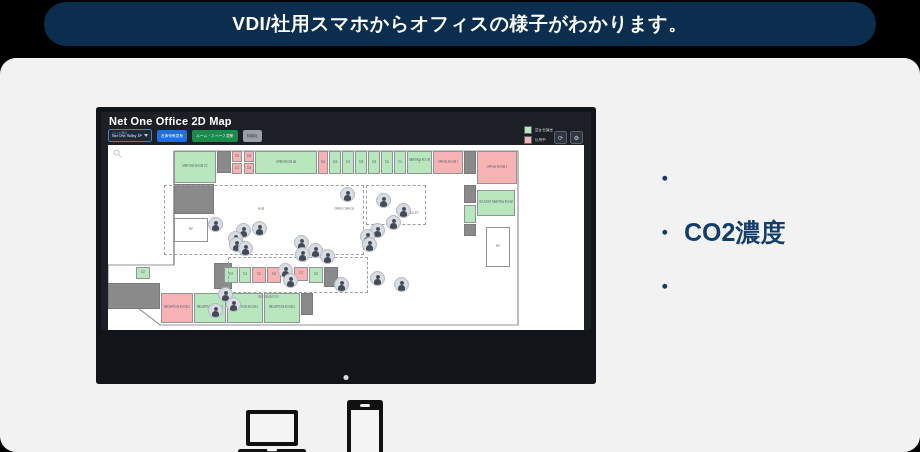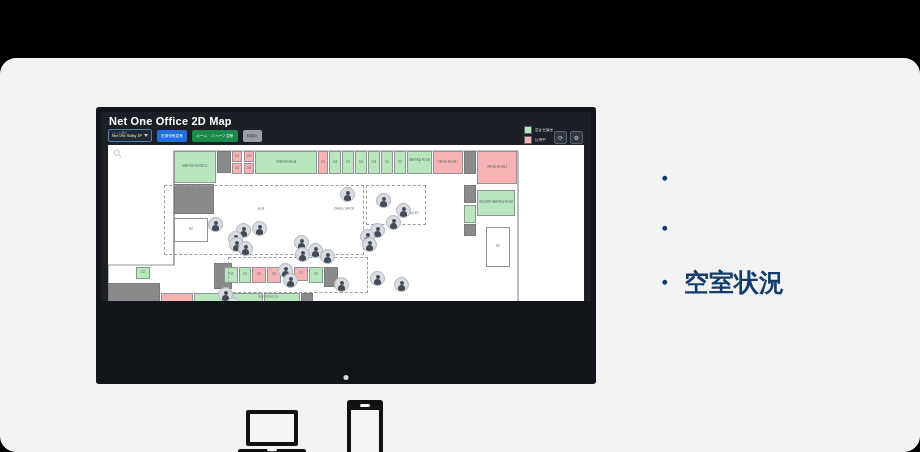--- a/index.html
+++ b/index.html
@@ -26,21 +26,21 @@
     background:#f2f2f2;border-radius:16px;
   }
 
   
   .monitor{
     position:absolute;left:96px;top:49px;width:500px;height:277px;
     background:#111418;border-radius:3px;
     box-sizing:border-box;padding:0;
   }
   .screen{
-    position:absolute;left:5px;top:5px;width:490px;height:189px;
+    position:absolute;left:5px;top:5px;width:490px;height:218px;
     background:#1c2026;overflow:hidden;
   }
   .cam-dot{
     position:absolute;left:50%;bottom:4px;transform:translateX(-50%);
     width:5px;height:5px;border-radius:50%;background:#dadde2;
   }
 
   
   .app-title{
     position:absolute;left:8px;top:3px;color:#ffffff;
@@ -124,20 +124,23 @@
   
   .bullets{position:absolute;left:652px;top:108px;display:flex;flex-direction:column;gap:25px;}
   .b-item{display:flex;align-items:center;gap:7px;color:#123d6b;font-weight:bold;font-size:25px;white-space:nowrap;}
   .b-dot{font-size:25px;line-height:1;}
 </style>
 </head>
 <body>
 
 <div class="stage">
 
+  <div class="banner">
+    <div class="banner-text">VDI/社用スマホからオフィスの様子がわかります。</div>
+  </div>
 
   <div class="panel">
 
     <div class="monitor">
       <div class="screen">
 
         <div class="app-title">Net One Office 2D Map</div>
 
         <div class="toolbar">
           <div class="select-box">
@@ -388,21 +391,21 @@
       <rect x="5" y="11" width="28" height="48" fill="#f4f4f4"></rect>
       <rect x="14" y="5" width="10" height="3" rx="1.5" fill="#f4f4f4"></rect>
     </svg>
 
     <div class="bullets">
       <div class="b-item">
         <span class="b-dot">・</span>
       </div>
       <div class="b-item">
         <span class="b-dot">・</span>
+        <span>CO2濃度</span>
       </div>
       <div class="b-item">
         <span class="b-dot">・</span>
-        <span>空室状況</span>
       </div>
     </div>
 
   </div>
 </div>
 
 </body></html>

